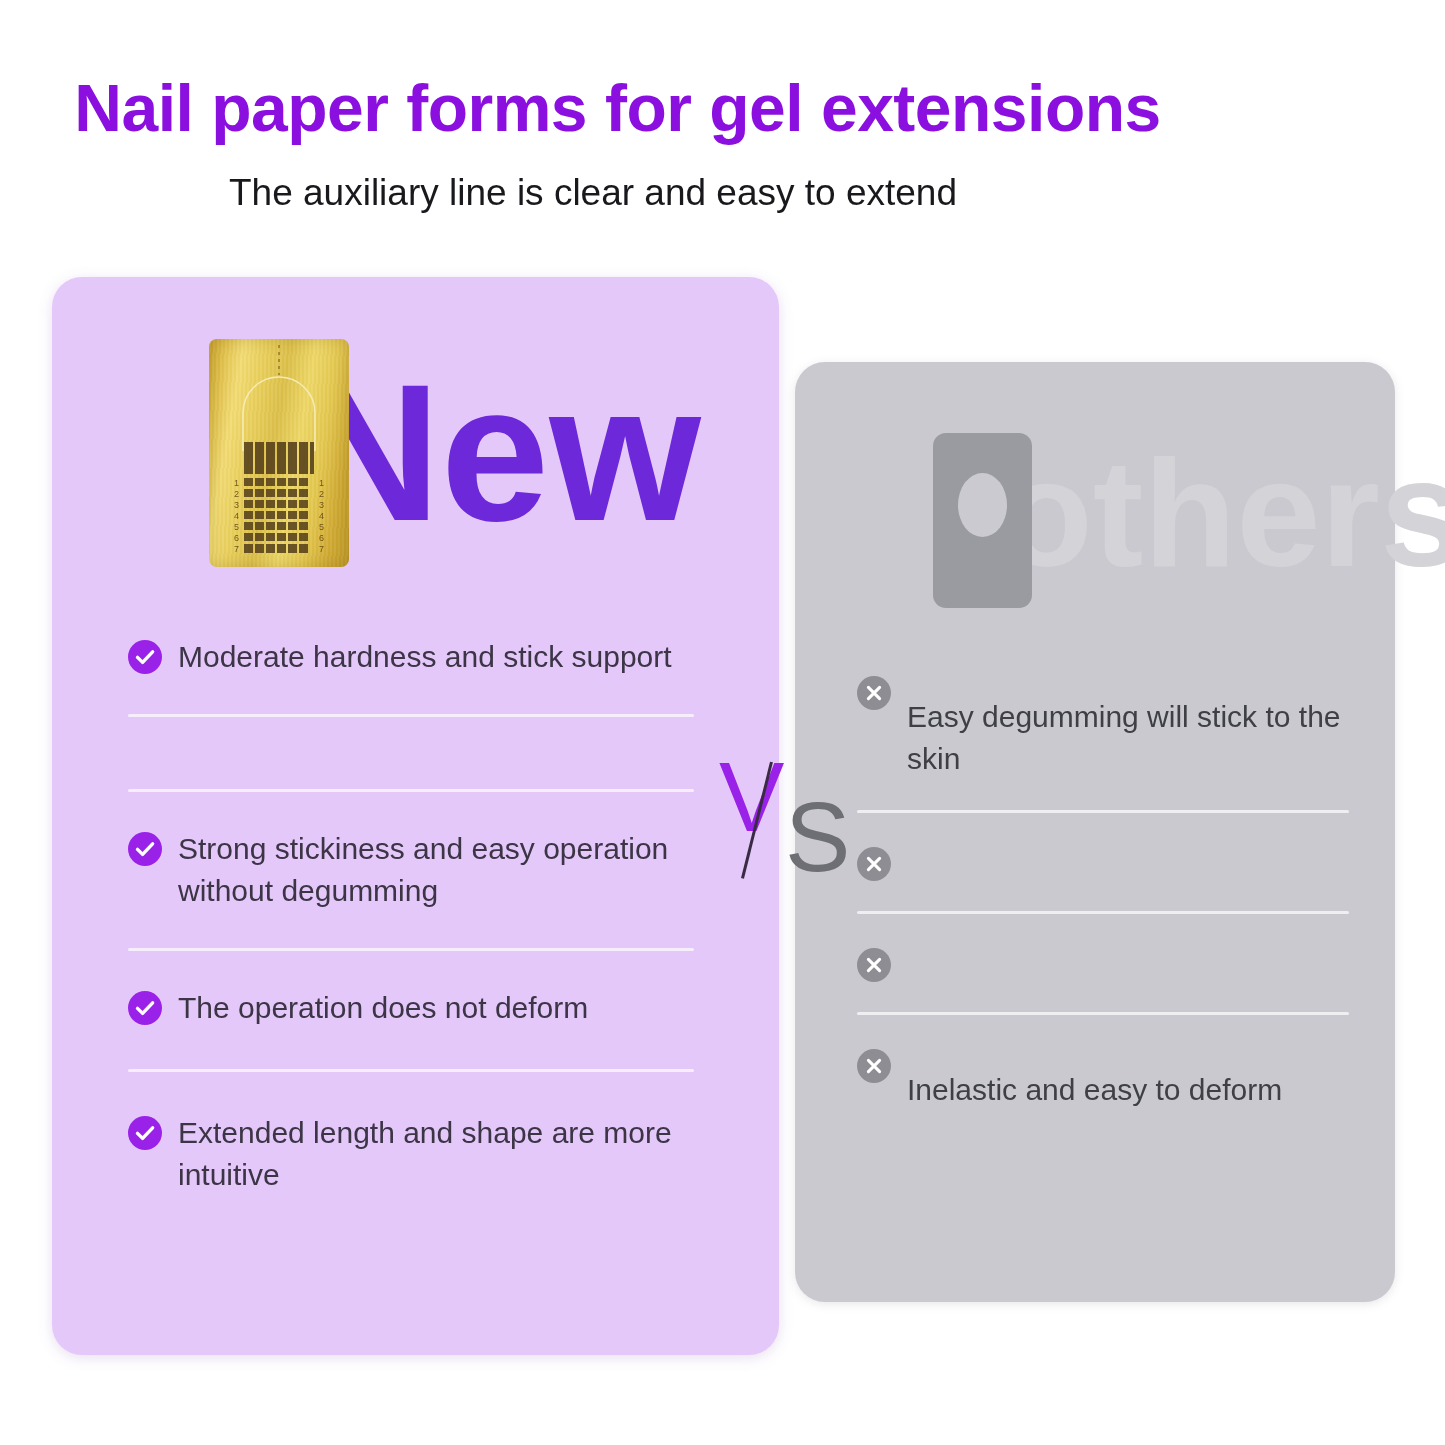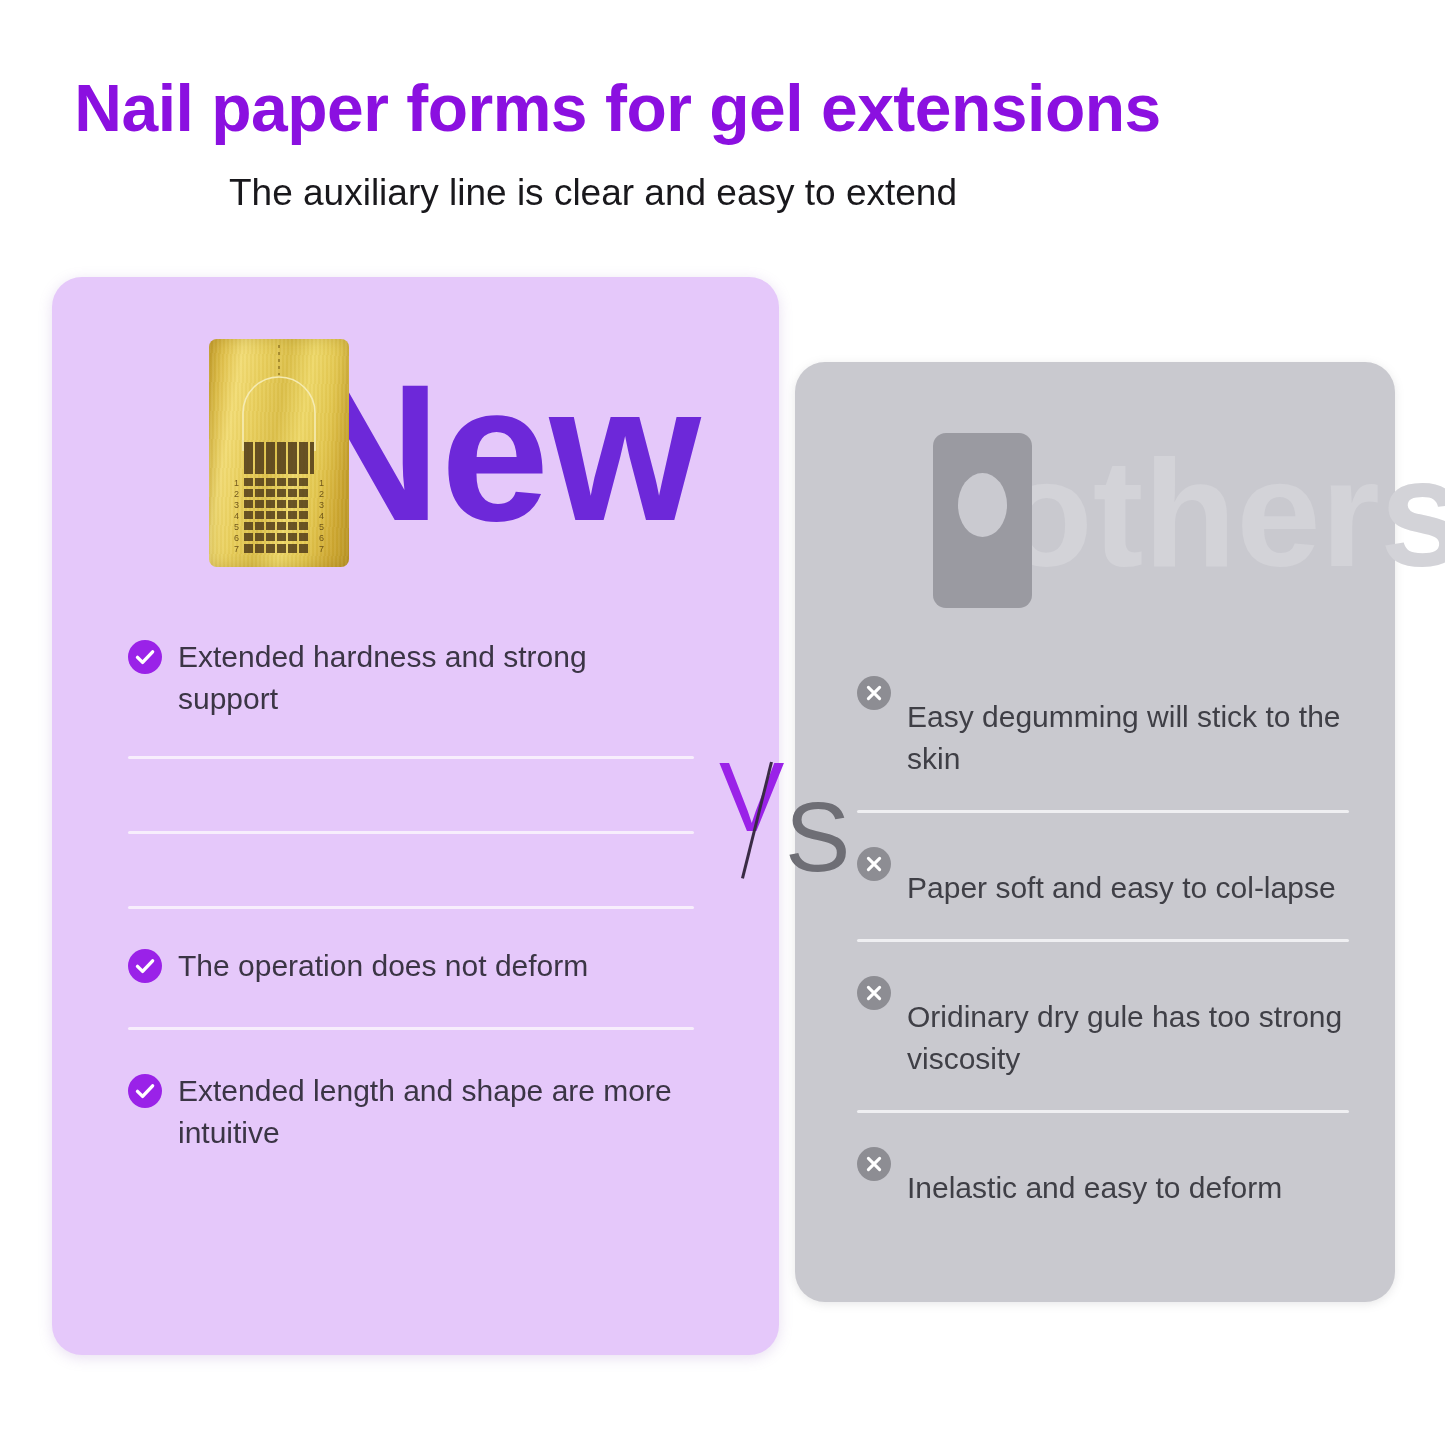--- a/index.html
+++ b/index.html
@@ -286,52 +286,60 @@
   </div>
 
   <div class="list list-left">
 
     <div class="row row-left">
       <span class="bullet check">
         <svg viewBox="0 0 34 34">
             <path d="M9.5 17.4 L14.6 22.4 L24.6 11.8" fill="none" stroke="#ffffff" stroke-width="3.4" stroke-linecap="round" stroke-linejoin="round"></path>
           </svg>
       </span>
-      <span class="rowtext">Extended hardness and strong support</span>
-    </div>
-    <div class="sp-l-0"></div>
-    <div class="divider"></div>
-    <div class="sp-l-1"></div>
-
+      <span class="rowtext">Moderate hardness and stick support</span>
+    </div>
     <div class="sp-l-0"></div>
     <div class="divider"></div>
     <div class="sp-l-1"></div>
 
     <div class="sp-l-0"></div>
     <div class="divider"></div>
     <div class="sp-l-1"></div>
 
     <div class="row row-left">
       <span class="bullet check">
         <svg viewBox="0 0 34 34">
             <path d="M9.5 17.4 L14.6 22.4 L24.6 11.8" fill="none" stroke="#ffffff" stroke-width="3.4" stroke-linecap="round" stroke-linejoin="round"></path>
           </svg>
       </span>
-      <span class="rowtext">The operation does not deform</span>
-    </div>
-    <div style="height:40px"></div>
-    <div class="divider"></div>
-    <div style="height:40px"></div>
+      <span class="rowtext">Strong stickiness and easy operation without degumming</span>
+    </div>
+    <div class="sp-l-0"></div>
+    <div class="divider"></div>
+    <div class="sp-l-1"></div>
 
     <div class="row row-left">
       <span class="bullet check">
         <svg viewBox="0 0 34 34">
             <path d="M9.5 17.4 L14.6 22.4 L24.6 11.8" fill="none" stroke="#ffffff" stroke-width="3.4" stroke-linecap="round" stroke-linejoin="round"></path>
           </svg>
       </span>
+      <span class="rowtext">The operation does not deform</span>
+    </div>
+    <div style="height:40px"></div>
+    <div class="divider"></div>
+    <div style="height:40px"></div>
+
+    <div class="row row-left">
+      <span class="bullet check">
+        <svg viewBox="0 0 34 34">
+            <path d="M9.5 17.4 L14.6 22.4 L24.6 11.8" fill="none" stroke="#ffffff" stroke-width="3.4" stroke-linecap="round" stroke-linejoin="round"></path>
+          </svg>
+      </span>
       <span class="rowtext">Extended length and shape are more intuitive</span>
     </div>
   </div>
 
   <div class="list list-right">
 
     <div class="row">
       <span class="bullet cross">
         <svg viewBox="0 0 34 34">
           <path d="M11.4 11.4 L22.6 22.6 M22.6 11.4 L11.4 22.6" stroke="#ffffff" stroke-width="3.1" stroke-linecap="round"></path>
@@ -342,33 +350,31 @@
     <div class="sp-r-0"></div>
     <div class="divider"></div>
     <div class="sp-r-0"></div>
 
     <div class="row">
       <span class="bullet cross">
         <svg viewBox="0 0 34 34">
           <path d="M11.4 11.4 L22.6 22.6 M22.6 11.4 L11.4 22.6" stroke="#ffffff" stroke-width="3.1" stroke-linecap="round"></path>
         </svg>
       </span>
-      <span class="rowtext">Paper soft and easy to col-lapse</span>
     </div>
     <div class="sp-r-0"></div>
     <div class="divider"></div>
     <div class="sp-r-0"></div>
 
     <div class="row">
       <span class="bullet cross">
         <svg viewBox="0 0 34 34">
           <path d="M11.4 11.4 L22.6 22.6 M22.6 11.4 L11.4 22.6" stroke="#ffffff" stroke-width="3.1" stroke-linecap="round"></path>
         </svg>
       </span>
-      <span class="rowtext">Oridinary dry gule has too strong viscosity</span>
     </div>
     <div class="sp-r-0"></div>
     <div class="divider"></div>
     <div class="sp-r-0"></div>
 
     <div class="row">
       <span class="bullet cross">
         <svg viewBox="0 0 34 34">
           <path d="M11.4 11.4 L22.6 22.6 M22.6 11.4 L11.4 22.6" stroke="#ffffff" stroke-width="3.1" stroke-linecap="round"></path>
         </svg>

